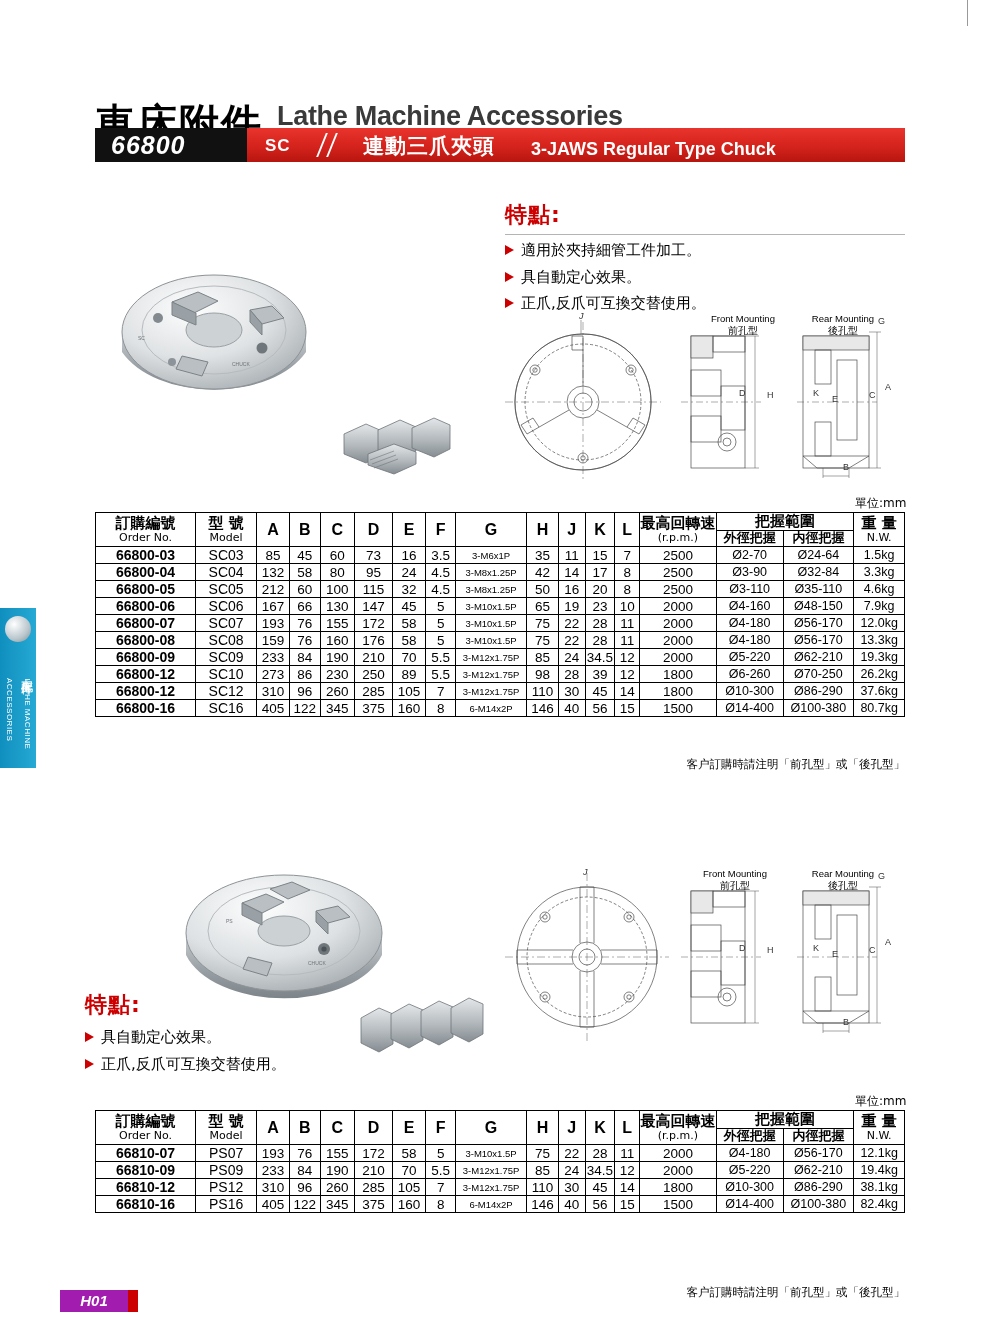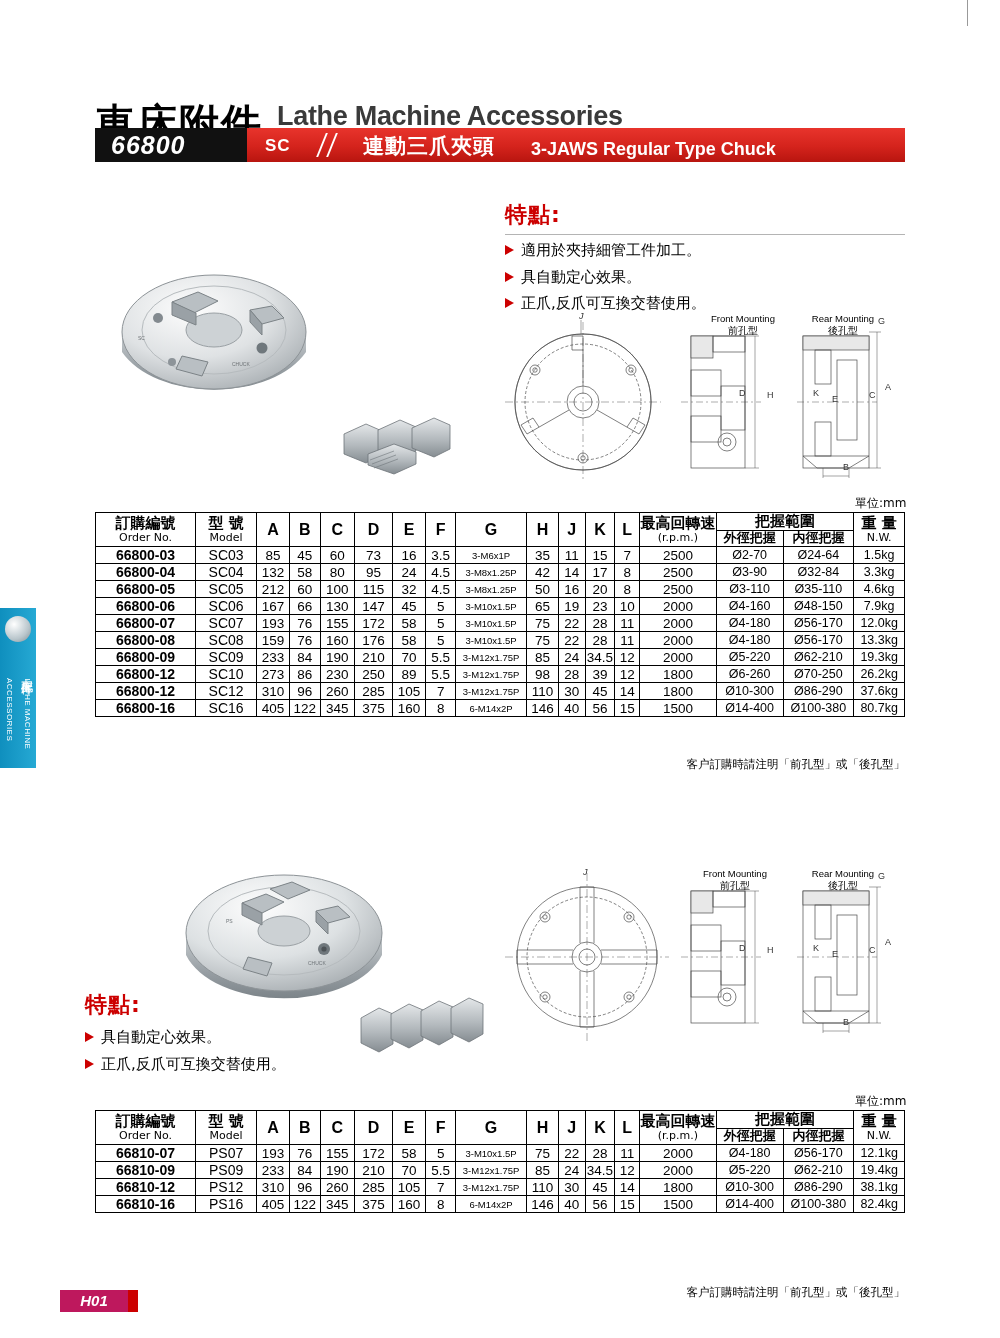--- a/index.html
+++ b/index.html
@@ -73,21 +73,21 @@
   .sidetab { position:absolute; left:0; top:608px; width:36px; height:160px;
      background:linear-gradient(to right,#0f8fbe,#26a9d4); }
   .sidetab .circle { position:absolute; left:5px; top:8px; width:26px; height:26px; border-radius:50%;
      background:radial-gradient(circle at 35% 32%,#fff,#b9c6cc 60%,#7e8b91); }
   .sidetab .vtxt { position:absolute; left:0; top:44px; width:36px; text-align:center;
      writing-mode:vertical-rl; color:#fff; }
   .sidetab .vcn { font-family:"DejaVu Sans", sans-serif; font-size:12px; letter-spacing:1px; }
   .sidetab .ven { font-family:"Liberation Sans", sans-serif; font-size:8px; letter-spacing:0.5px; }
 
   
-  .footer { position:absolute; left:60px; bottom:26px; width:68px; height:22px; background:#be185d; }
+  .footer { position:absolute; left:60px; bottom:26px; width:68px; height:22px; background:#a21caf; }
   .footer .lbl { position:absolute; left:0; top:0; width:68px; height:22px; color:#fff;
      font-size:15px; font-weight:bold; font-style:italic; text-align:center; line-height:22px; }
   .footer .rdot { position:absolute; left:68px; top:0; width:10px; height:22px; background:#cc0000; }
 
   
   .drawlabel { font-family:"Liberation Sans", sans-serif; font-size:9px; }
 </style>
 </head>
 <body>
 

